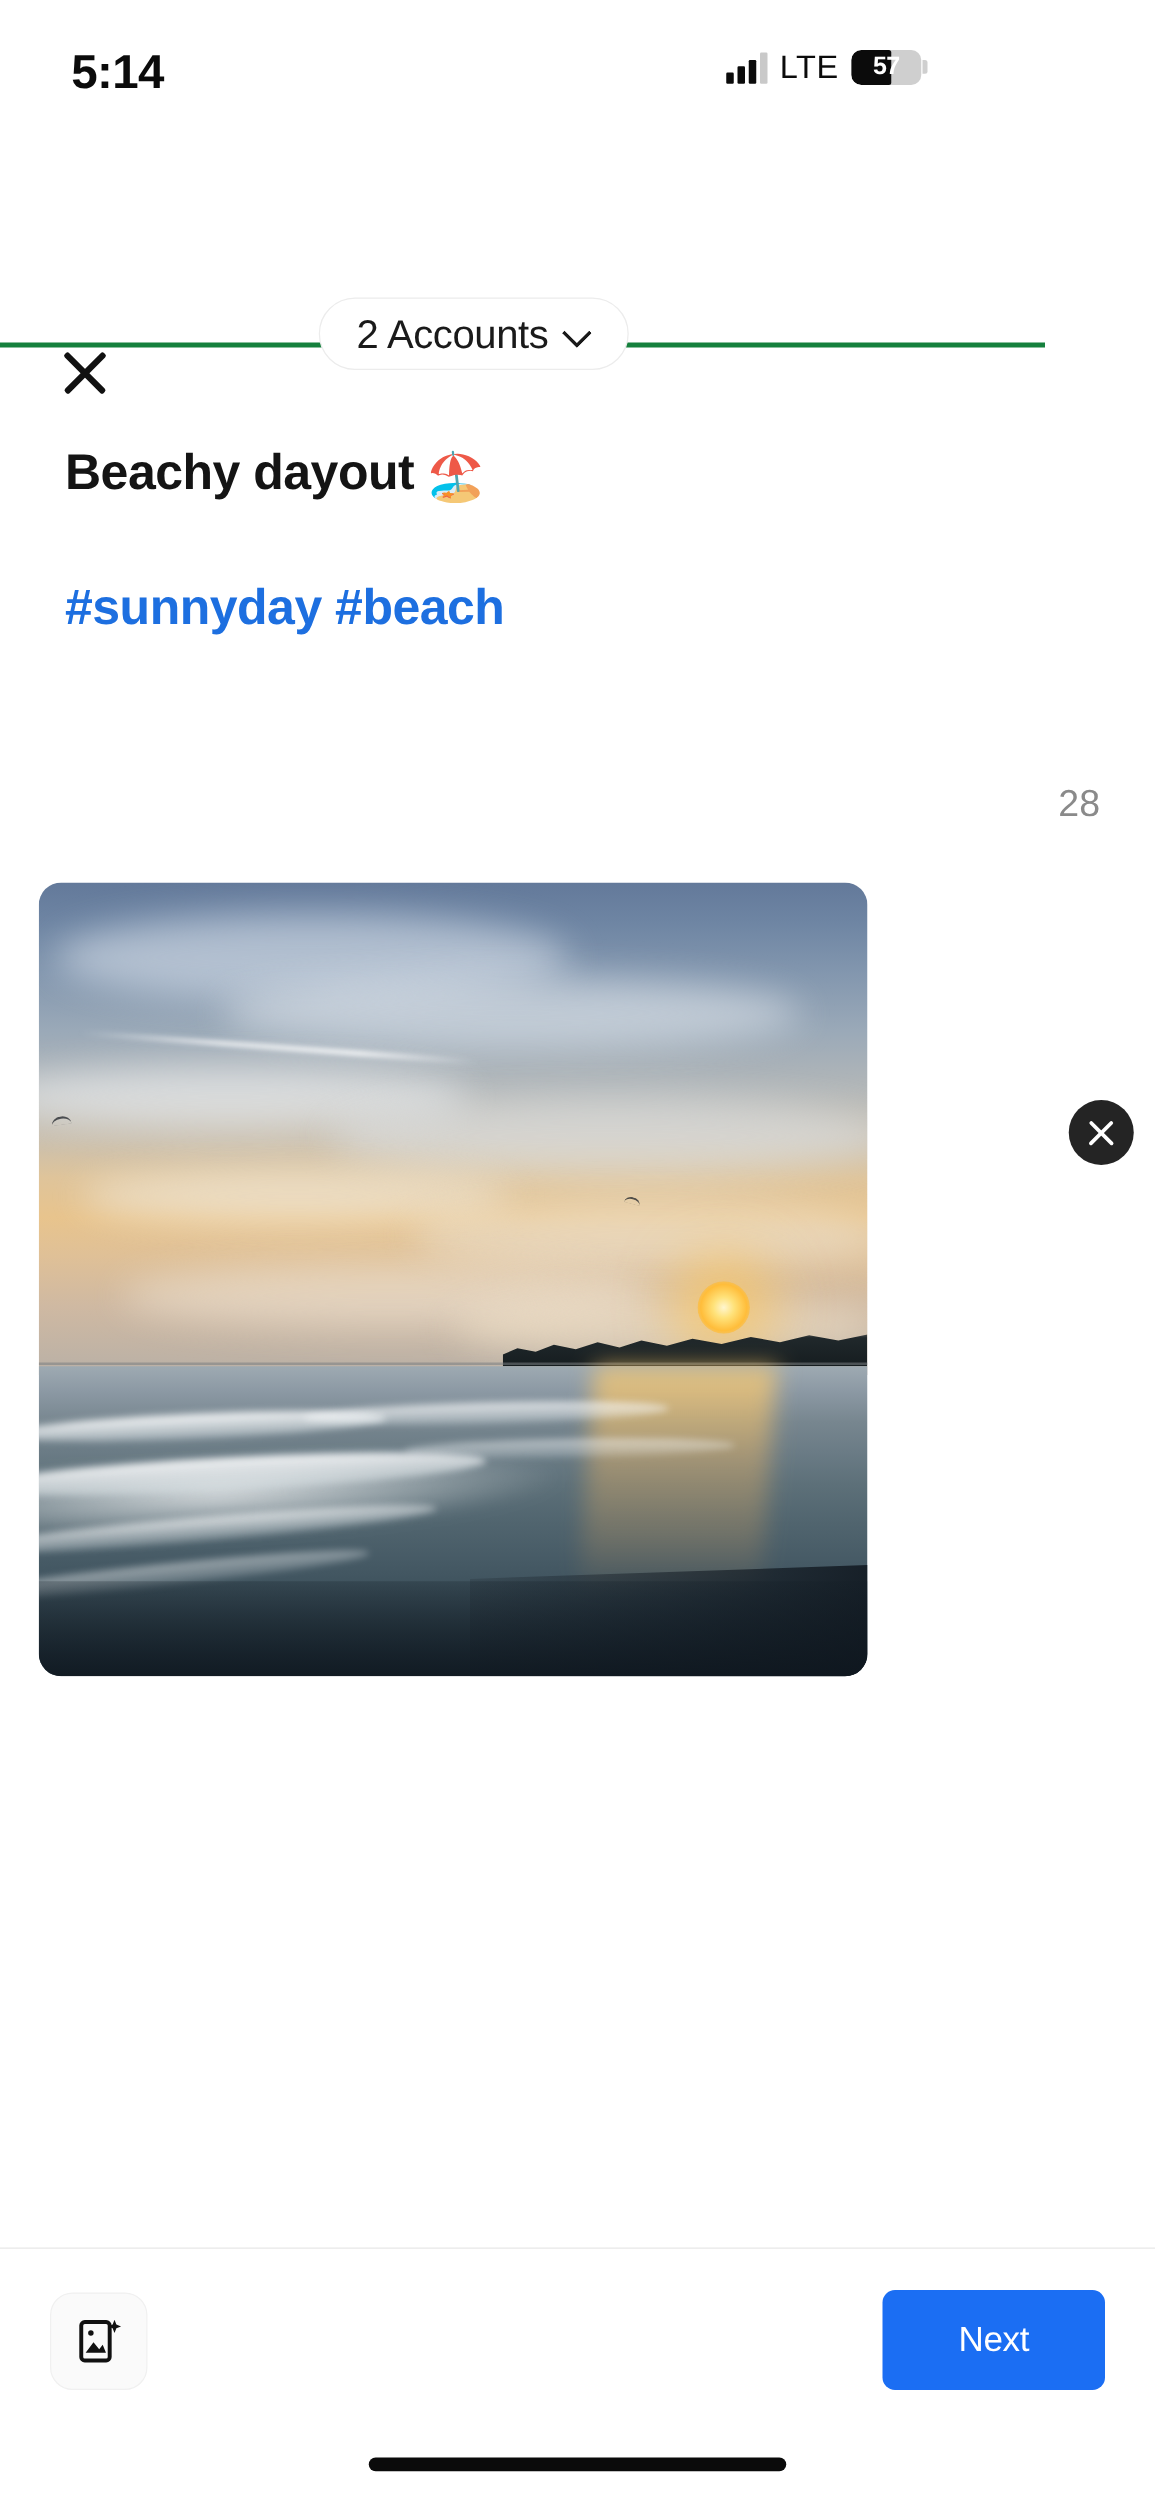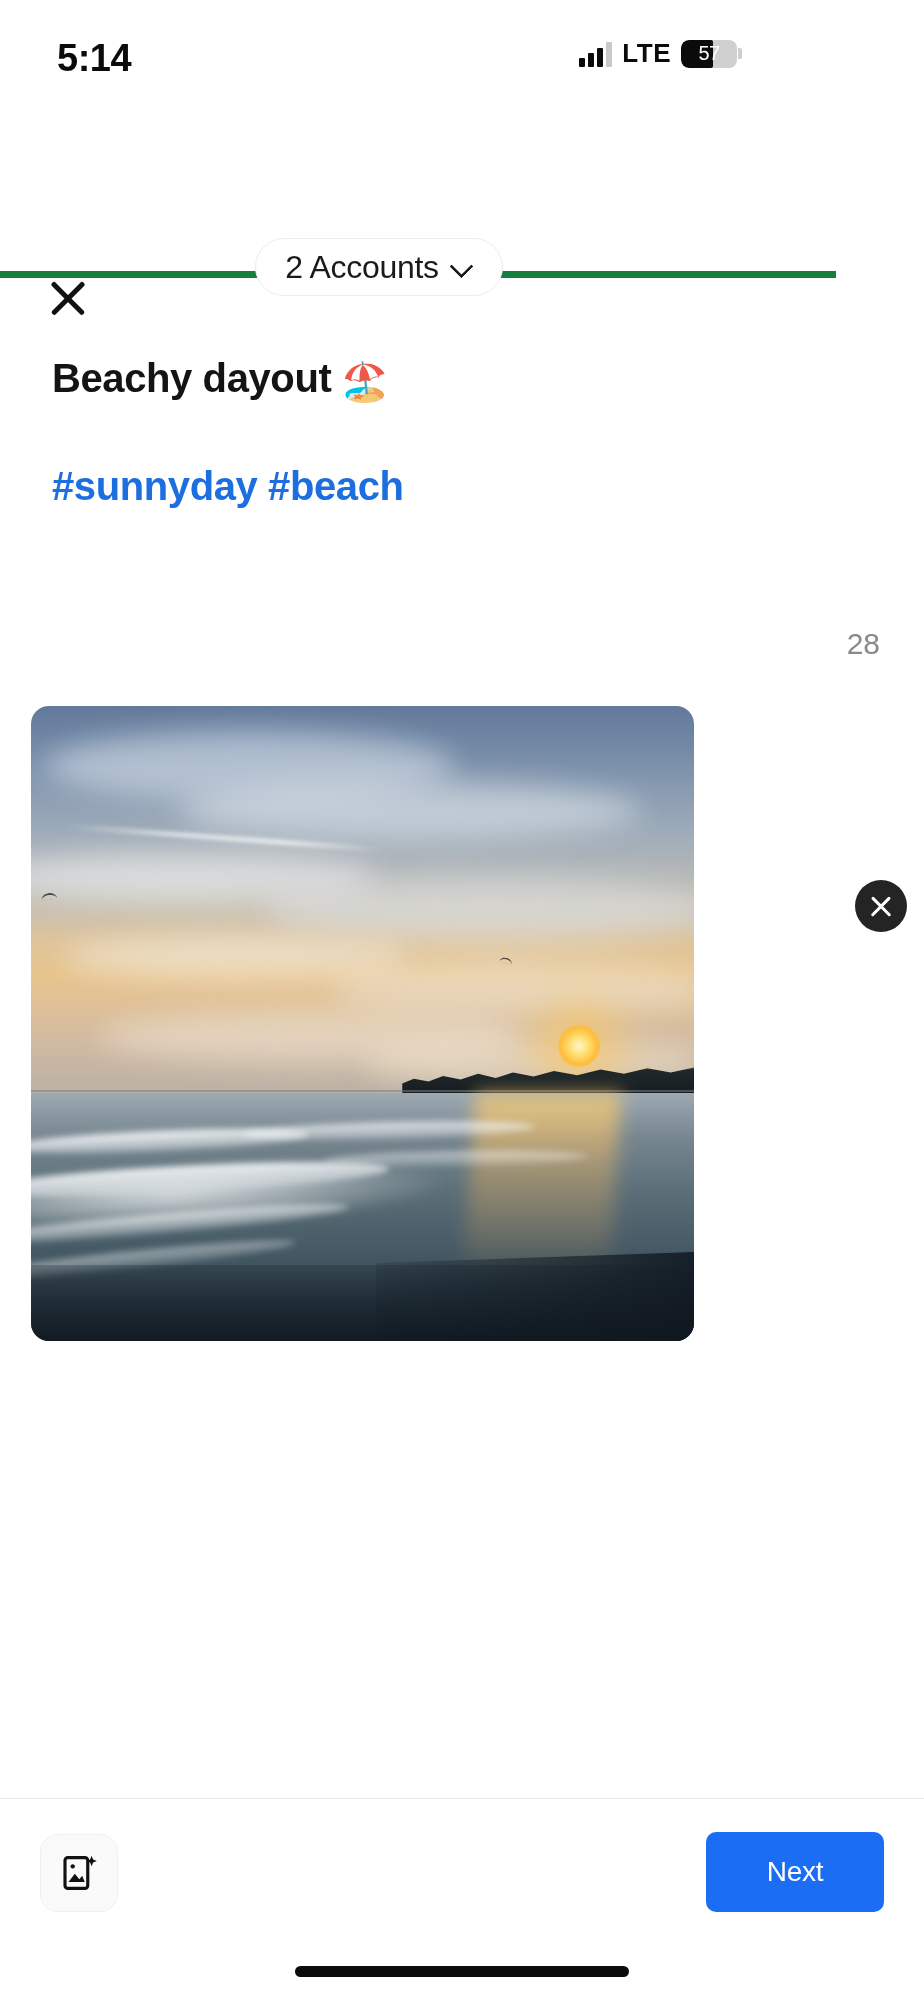--- a/index.html
+++ b/index.html
@@ -24,44 +24,44 @@
   .sb-right {
     position:absolute; right:14px; top:38px;
     display:flex; align-items:center; gap:10px;
   }
   .sig { display:flex; align-items:flex-end; gap:3px; height:26px; }
   .sig i { width:6px; background:#0b0b0b; border-radius:1px; display:block; }
   .sig i:nth-child(1){ height:9px; }
   .sig i:nth-child(2){ height:14px; }
   .sig i:nth-child(3){ height:19px; }
   .sig i:nth-child(4){ height:25px; background:#c9c9c9; }
-  .lte { font-size:26px; font-weight:700; color:#0b0b0b; letter-spacing:0.5px; }
+  .lte { font-size:26px; font-weight:400; color:#0b0b0b; letter-spacing:0.5px; }
   .batt {
     position:relative; width:56px; height:28px;
     border-radius:8px; background:#cfcfcf; overflow:hidden;
   }
   .batt-fill {
     position:absolute; left:0; top:0; bottom:0; width:57%;
     background:#0b0b0b; border-radius:8px 2px 2px 8px;
   }
   .batt-num {
     position:absolute; inset:0; display:flex; align-items:center;
-    justify-content:center; font-size:20px; font-weight:400; color:#fff;
+    justify-content:center; font-size:20px; font-weight:700; color:#fff;
     letter-spacing:-0.5px;
   }
   .batt-cap {
     width:4px; height:11px; background:#cfcfcf; border-radius:0 2px 2px 0;
     margin-left:1px;
   }
   .batt-wrap { display:flex; align-items:center; }
 
   
   .header {
     position:absolute; left:0; top:108px; width:836px; height:170px;
-    border-bottom:7px solid #15803d;
+    border-bottom:4px solid #15803d;
   }
   .close-x {
     position:absolute; left:43px; top:165px; width:50px; height:50px;
     cursor:pointer;
   }
   .close-x:before, .close-x:after {
     content:""; position:absolute; left:3px; top:23px;
     width:44px; height:4.5px; background:#111; border-radius:2px;
   }
   .close-x:before { transform:rotate(45deg); }

